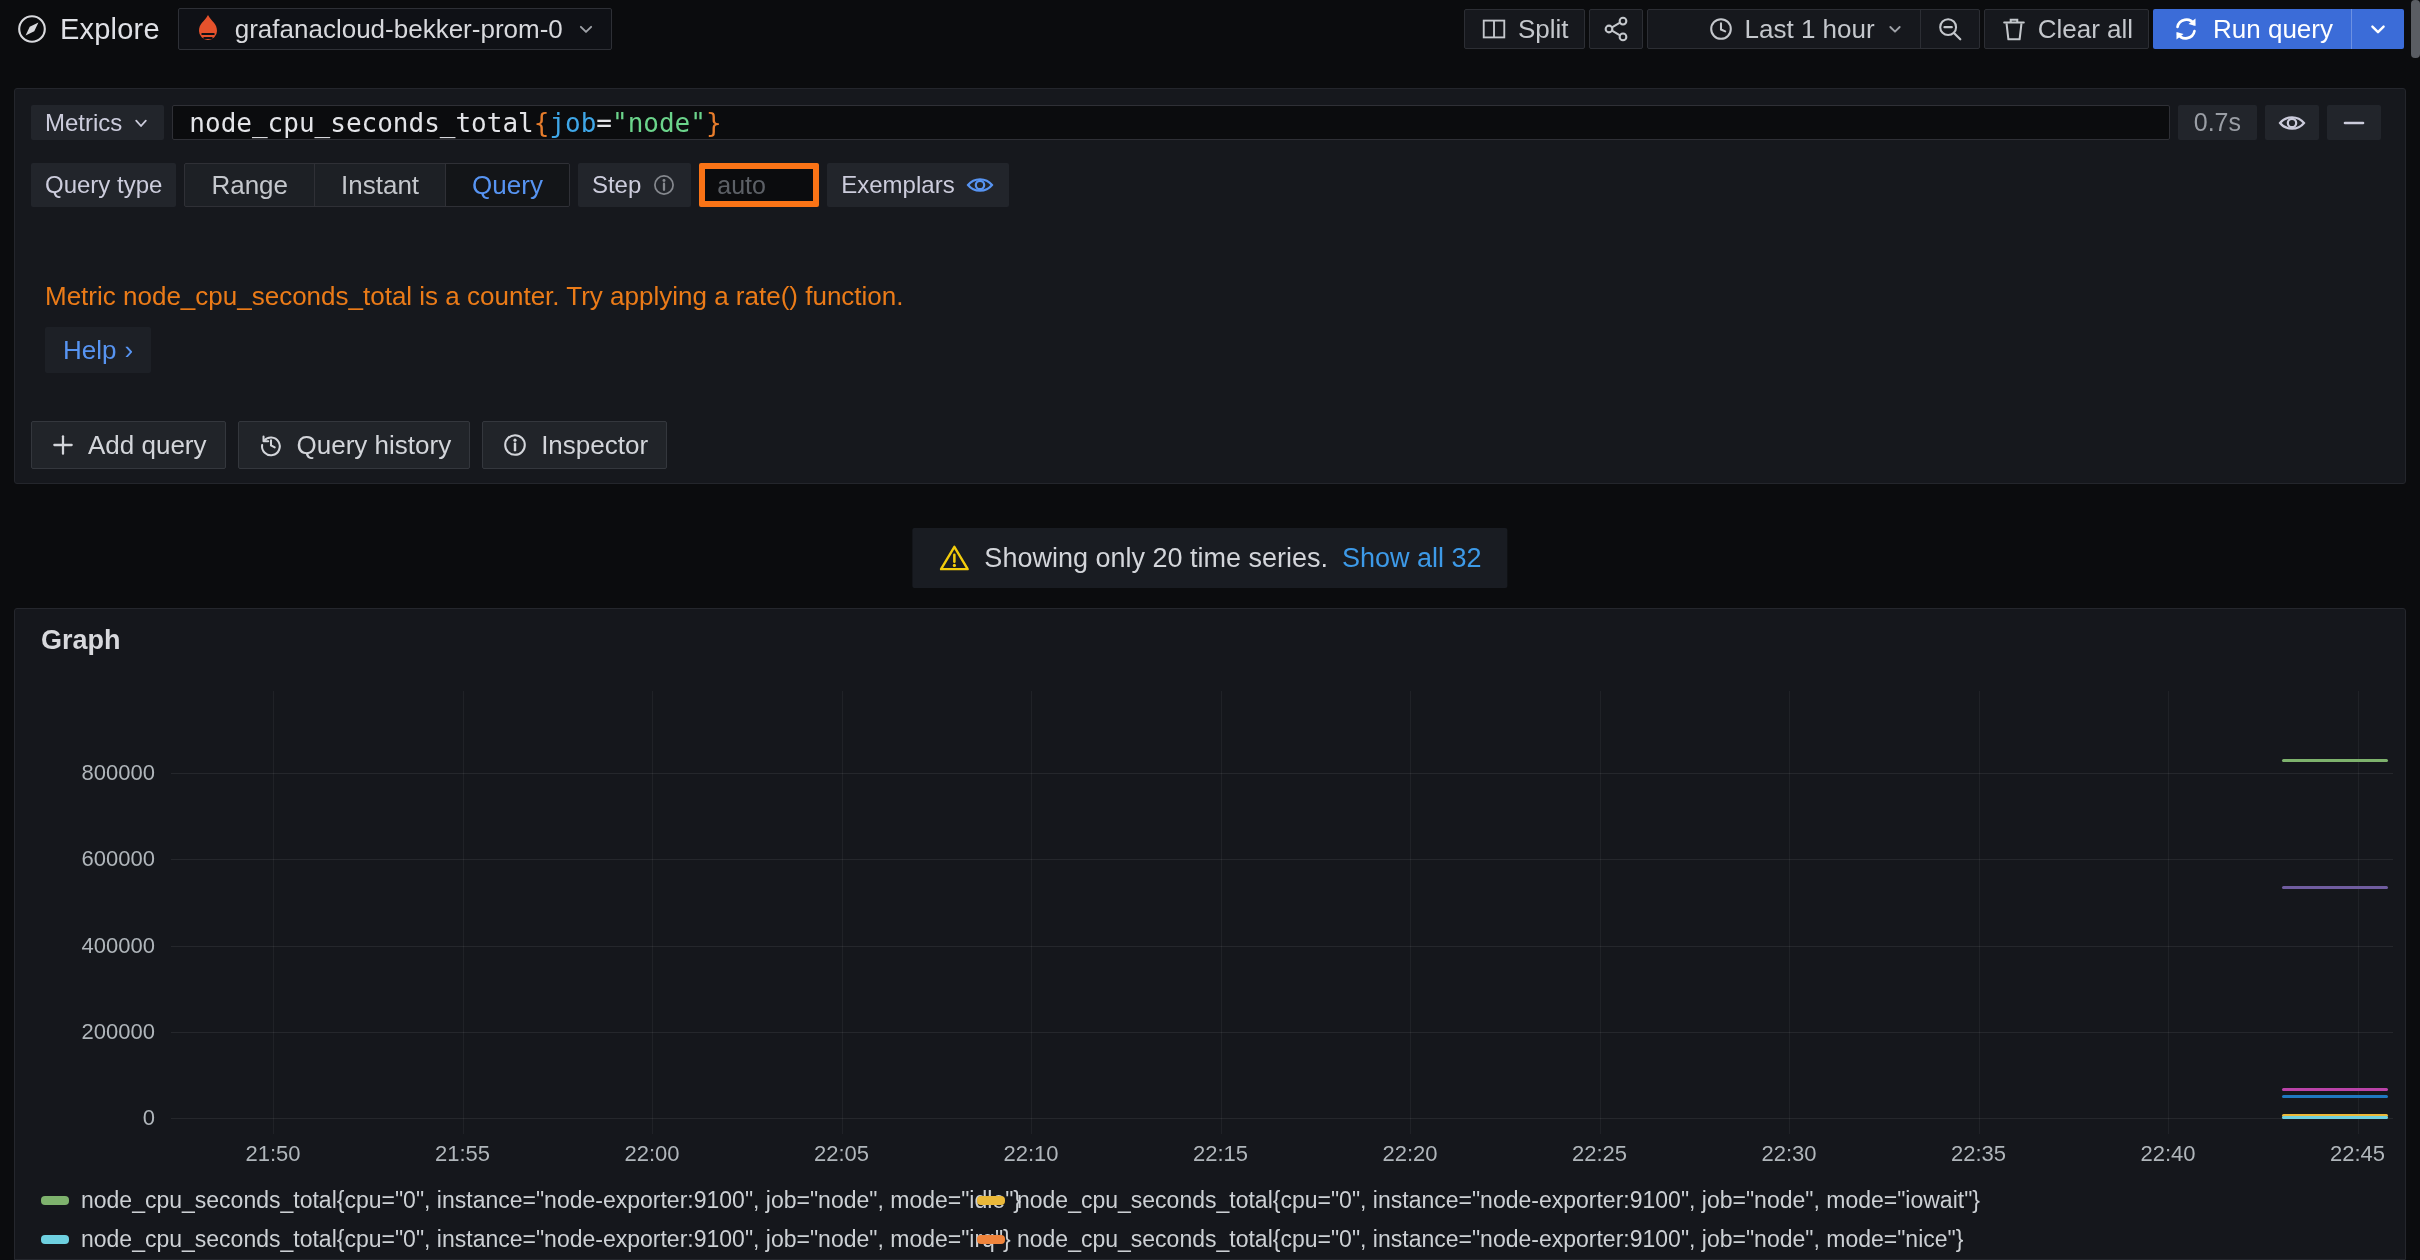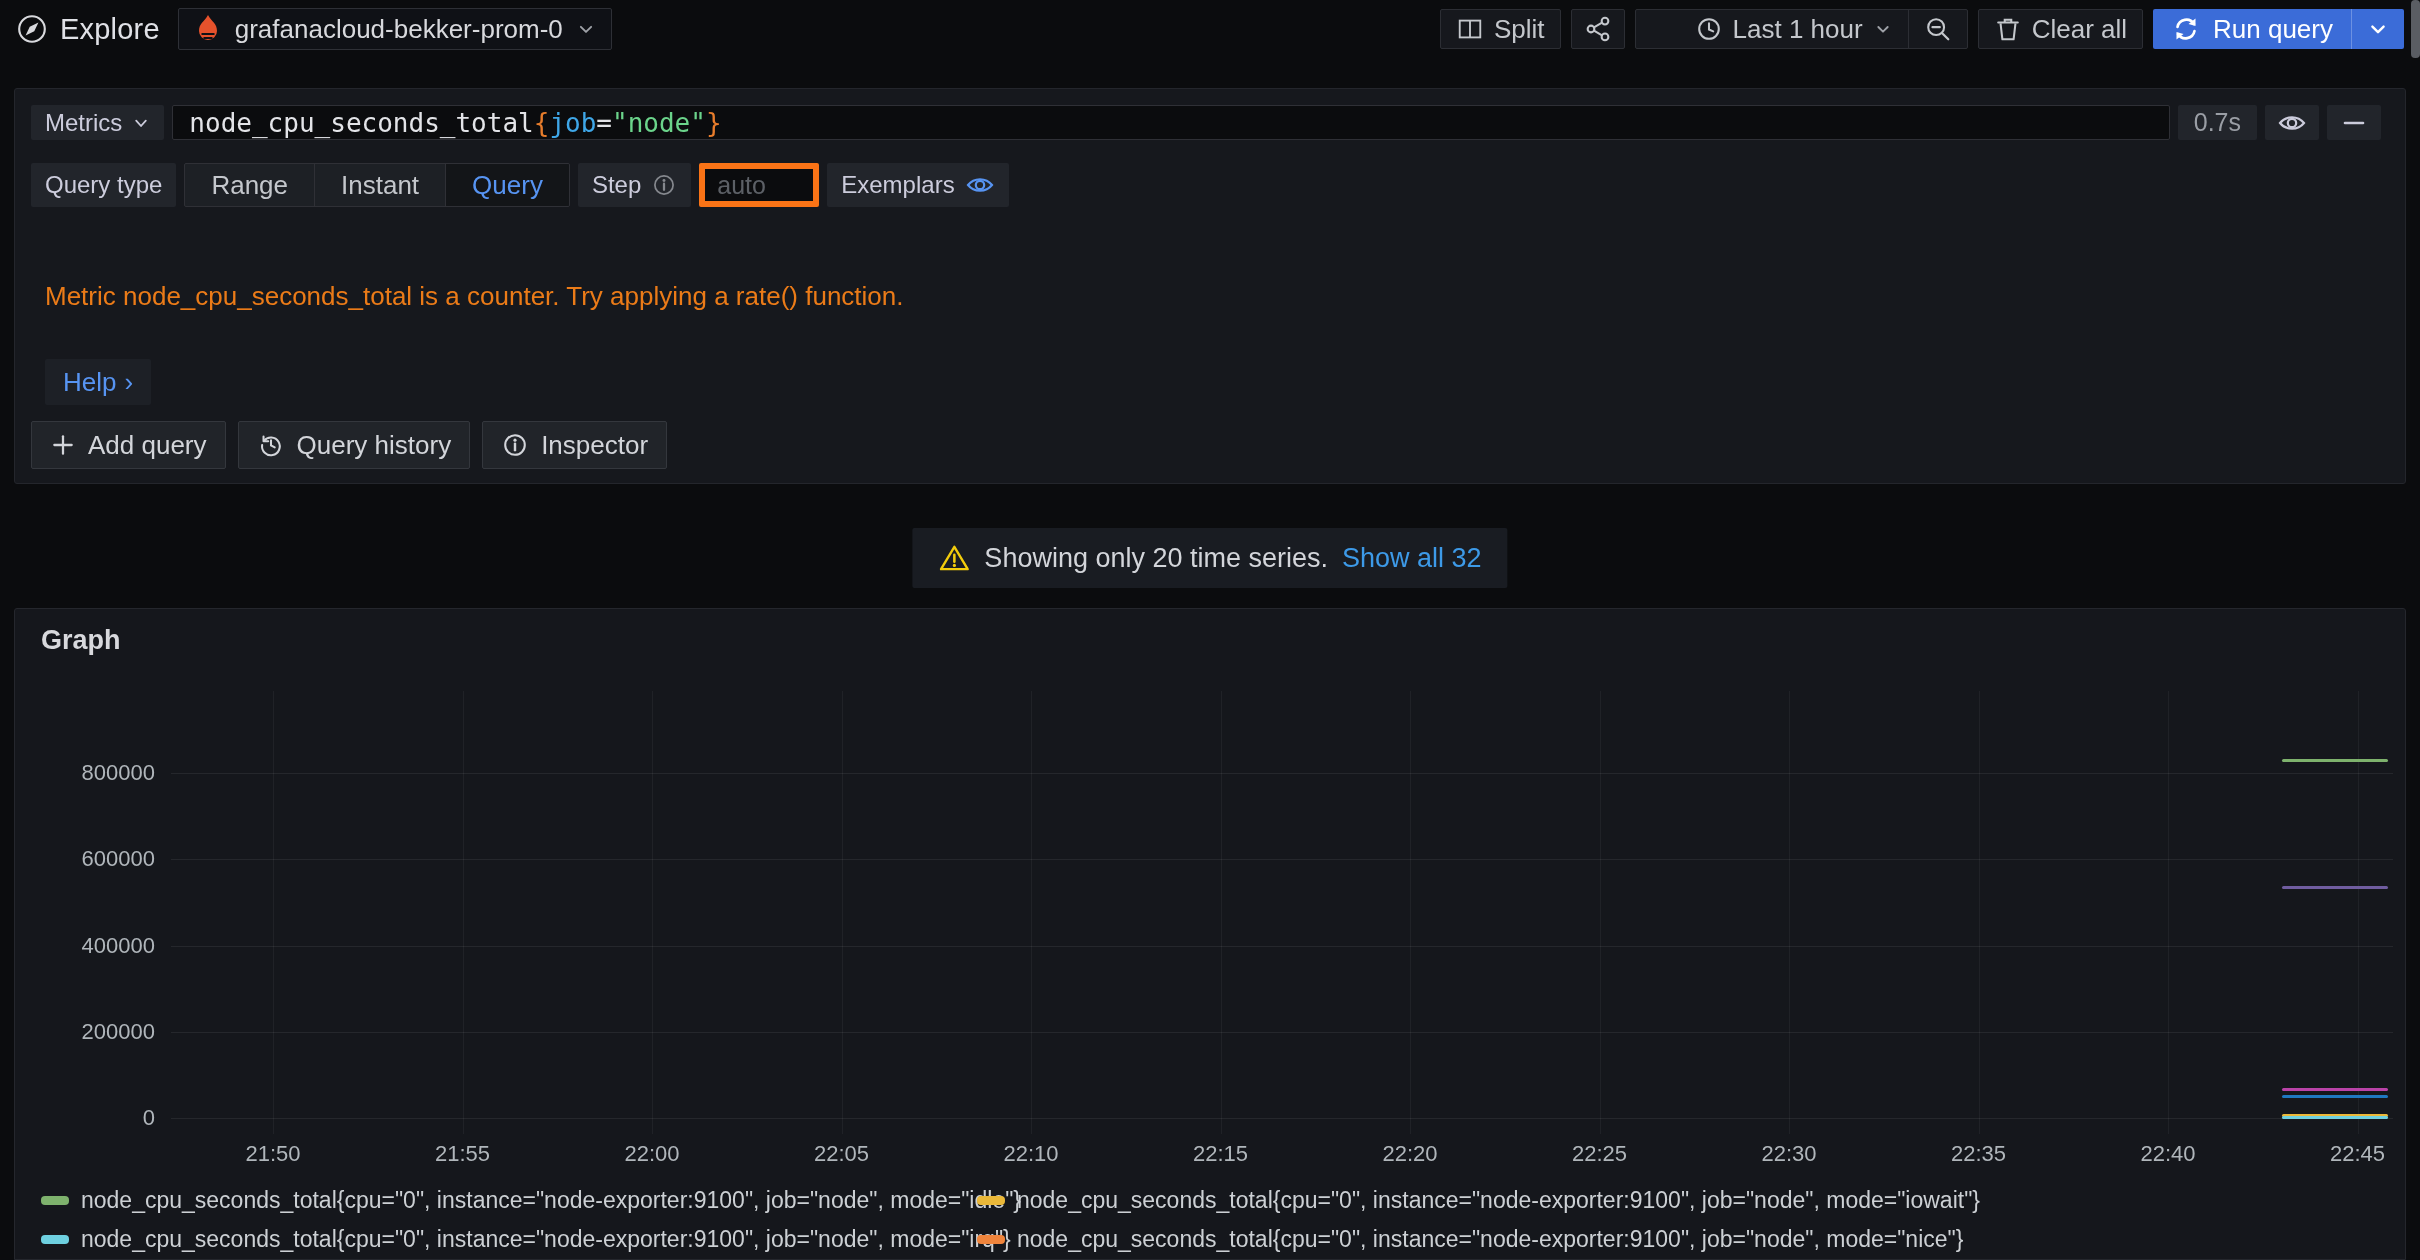--- a/index.html
+++ b/index.html
@@ -6,21 +6,21 @@
   body{width:2420px;height:1260px;position:relative;font-family:"Liberation Sans",sans-serif;color:#d8d9dd;}
   svg{display:block;}
   .icon{flex:none;}
 
   
   .topbar{position:absolute;top:0;left:0;width:2420px;height:58px;display:flex;align-items:center;padding:0 16px;box-sizing:border-box;gap:18px;}
   .brand{display:flex;align-items:center;gap:12px;}
   .brand-title{font-size:29px;font-weight:500;color:#e0e1e6;letter-spacing:.2px;}
   .ds-picker{display:flex;align-items:center;gap:12px;height:40px;padding:0 14px;background:#0f1116;border:1px solid #2e3036;border-radius:2px;cursor:pointer;}
   .ds-name{font-size:26px;color:#d8d9dd;}
-  .tb-right{margin-left:auto;display:flex;align-items:center;gap:10px;}
+  .tb-right{margin-left:auto;display:flex;align-items:center;gap:4px;}
   .tbtn{display:flex;align-items:center;gap:10px;height:40px;padding:0 15px;background:#16181d;border:1px solid #2c2e34;border-radius:2px;font-size:26px;font-weight:500;color:#c4c7cc;cursor:pointer;box-sizing:border-box;}
   .tbtn-icononly{padding:0 12px;}
   .tgroup{display:flex;align-items:stretch;height:40px;border:1px solid #2c2e34;border-radius:2px;background:#16181d;box-sizing:border-box;padding-left:44px;}
   .tgroup .seg{display:flex;align-items:center;gap:10px;padding:0 15px;font-size:26px;font-weight:500;color:#c4c7cc;cursor:pointer;}
   .tgroup .seg + .seg{border-left:1px solid #2c2e34;}
   .runbtn{display:flex;align-items:stretch;height:40px;background:#3b6cd8;border-radius:2px;overflow:hidden;cursor:pointer;}
   .runbtn .main{display:flex;align-items:center;gap:12px;padding:0 18px;font-size:26px;font-weight:500;color:#ffffff;}
   .runbtn .caret{display:flex;align-items:center;padding:0 14px;border-left:1px solid rgba(255,255,255,.25);}
   .scrollbar-thumb{position:absolute;right:0;top:0;width:9px;height:58px;background:#5a5d63;border-radius:4px;}
 
@@ -37,21 +37,21 @@
   .badge{display:flex;align-items:center;background:#22252b;border-radius:2px;padding:0 16px;font-size:25px;color:#9a9ea5;}
   .sqbtn{display:flex;align-items:center;justify-content:center;width:54px;background:#22252b;border-radius:2px;cursor:pointer;}
   .qrow2{position:absolute;left:16px;top:74px;height:44px;display:flex;gap:8px;align-items:stretch;}
   .radio-group{display:flex;align-items:stretch;border:1px solid #2f3036;border-radius:2px;overflow:hidden;background:#1d2025;}
   .radio-opt{display:flex;align-items:center;padding:0 26px;font-size:26px;color:#c4c7cc;cursor:pointer;}
   .radio-opt + .radio-opt{border-left:1px solid #2f3036;}
   .radio-opt.selected{background:#131518;color:#5794f2;}
   .step-input{width:84px;background:#0b0c0e;border:6px solid #f97316;border-radius:2px;color:#d8d9dd;font-size:25px;padding:0 12px;font-family:"Liberation Sans",sans-serif;}
   .step-input::placeholder{color:#5c6066;}
   .warning-text{position:absolute;left:30px;top:192px;font-size:26px;color:#eb7b18;}
-  .help-btn{position:absolute;left:30px;top:238px;height:46px;display:flex;align-items:center;gap:8px;padding:0 18px;background:#1d2026;border-radius:2px;font-size:26px;color:#5794f2;cursor:pointer;margin-top:32px;}
+  .help-btn{position:absolute;left:30px;top:238px;height:46px;display:flex;align-items:center;gap:8px;padding:0 18px;background:#1d2026;border-radius:2px;font-size:26px;color:#5794f2;cursor:pointer;}
   .actions-row{position:absolute;left:16px;top:332px;display:flex;gap:12px;}
   .action-btn{display:flex;align-items:center;gap:12px;height:46px;padding:0 18px;background:#212429;border:1px solid #34373d;border-radius:2px;font-size:26px;font-weight:500;color:#d3d5da;cursor:pointer;}
 
   
   .notice{position:absolute;left:50%;transform:translateX(-50%);top:528px;height:60px;display:flex;align-items:center;gap:14px;padding:0 26px;background:#191c22;border-radius:2px;font-size:27px;color:#d3d5da;}
   .notice-link{color:#3d9ae8;cursor:pointer;}
 
   
   .gpanel{position:absolute;left:14px;top:608px;width:2392px;height:652px;background:#15171c;border:1px solid #25272d;border-radius:3px 3px 0 0;box-sizing:border-box;}
   .gtitle{position:absolute;left:26px;top:16px;font-size:27px;font-weight:600;color:#d8d9dd;}

